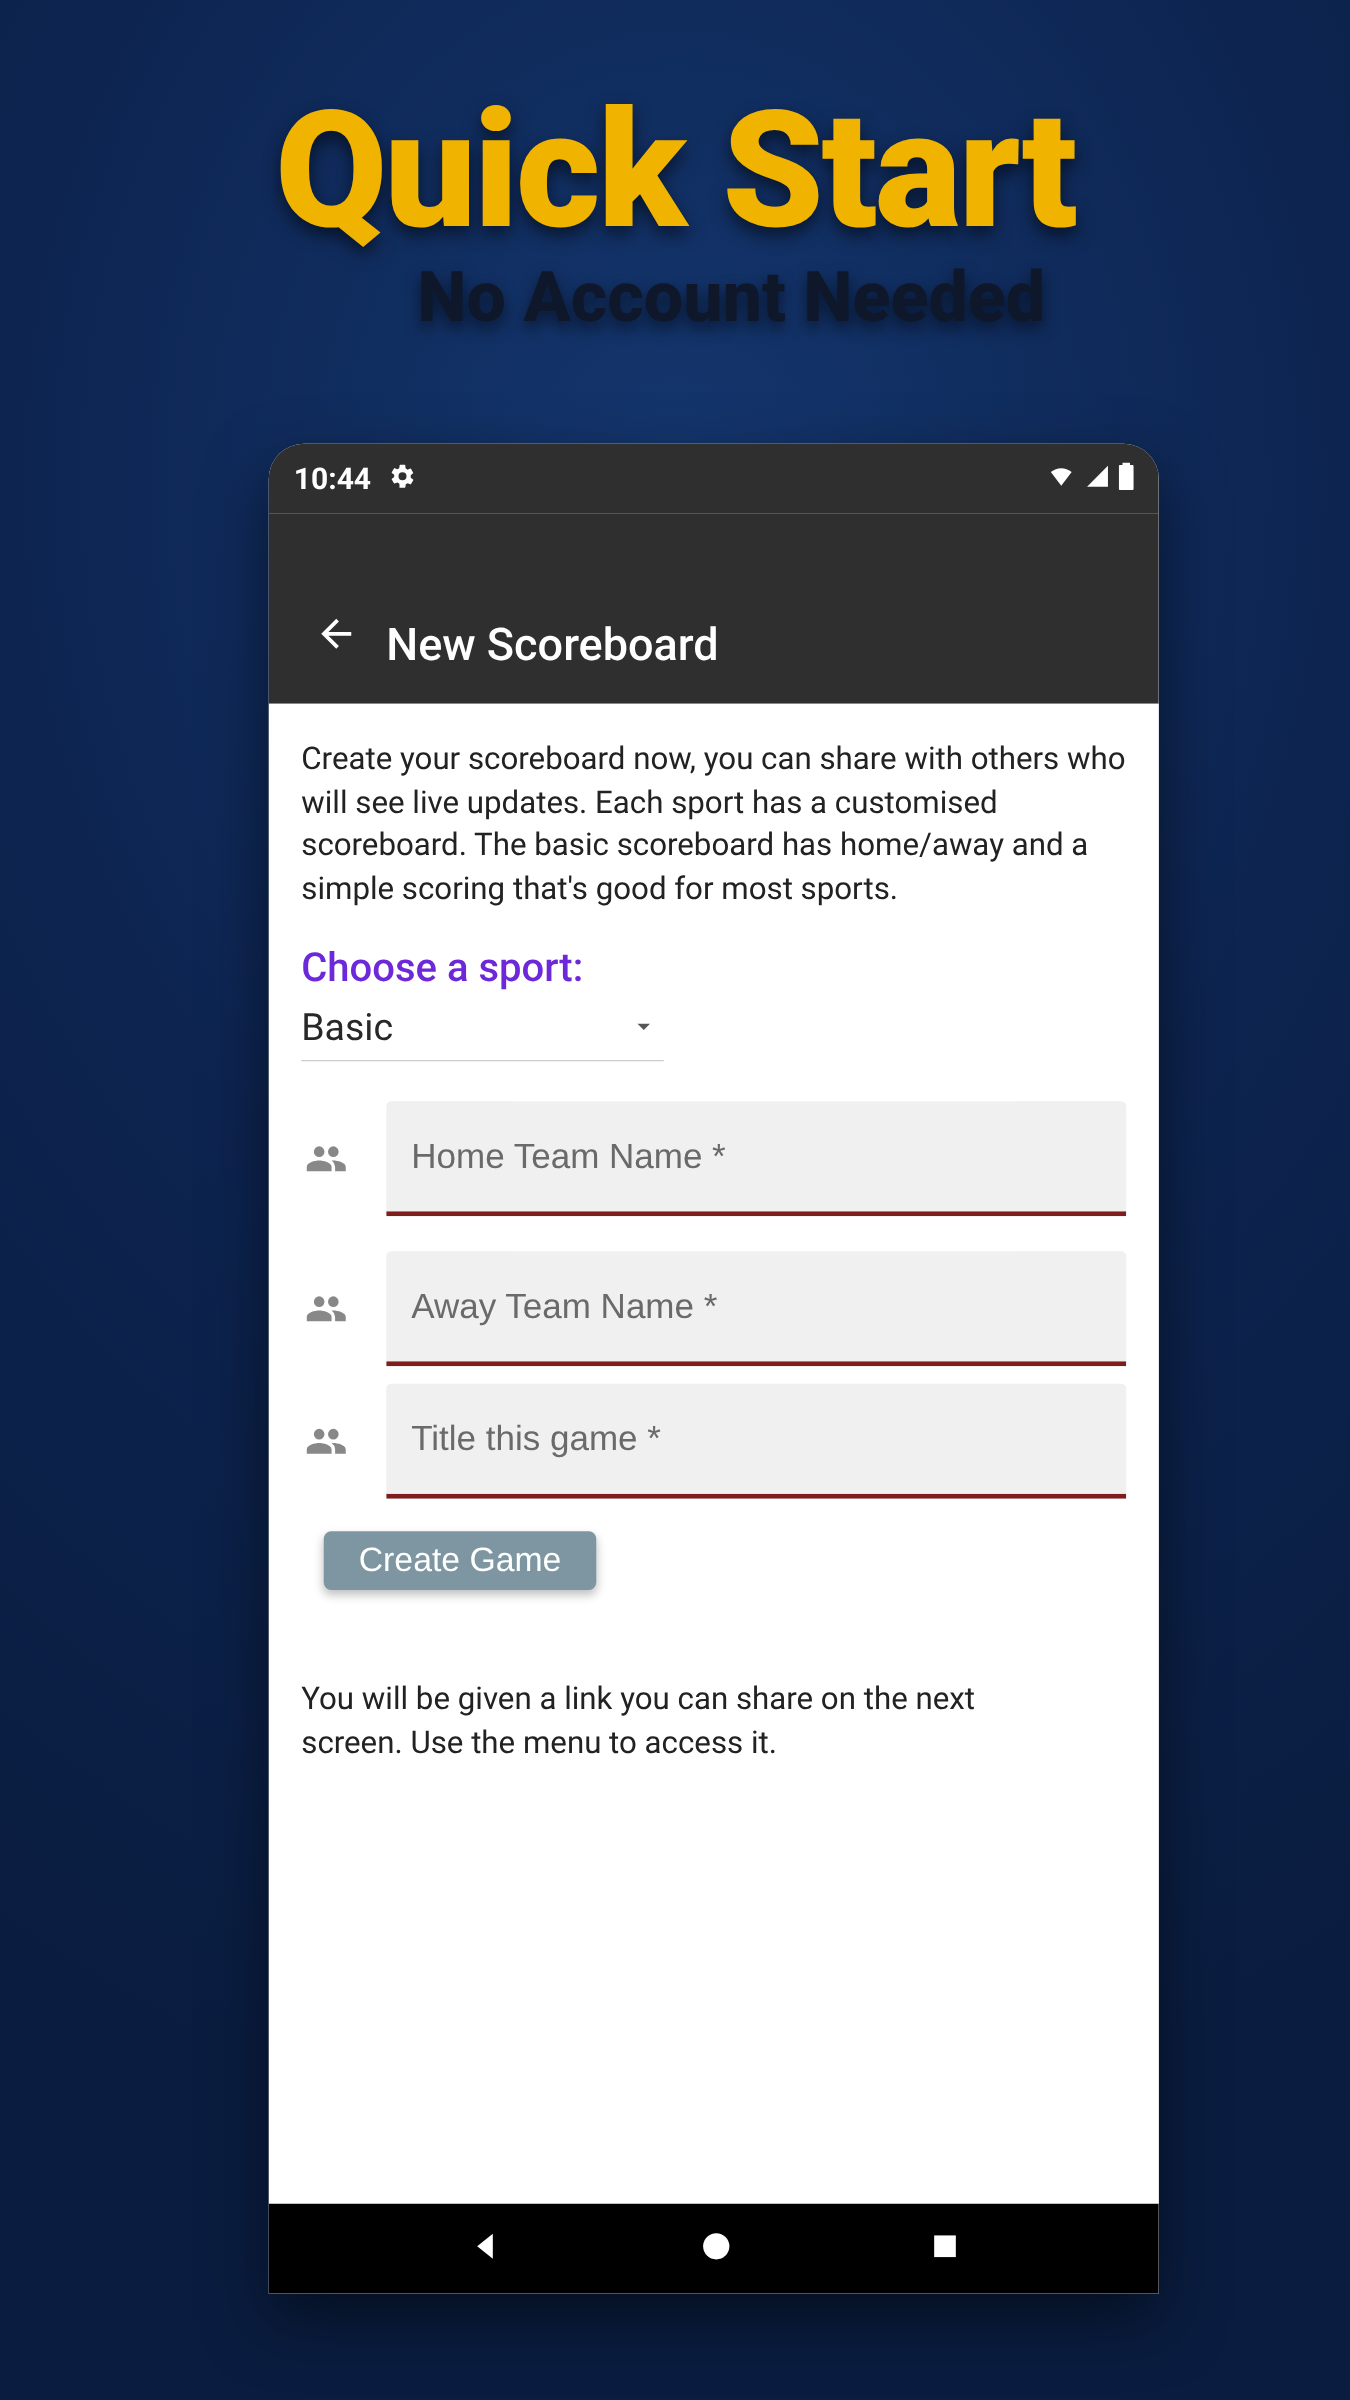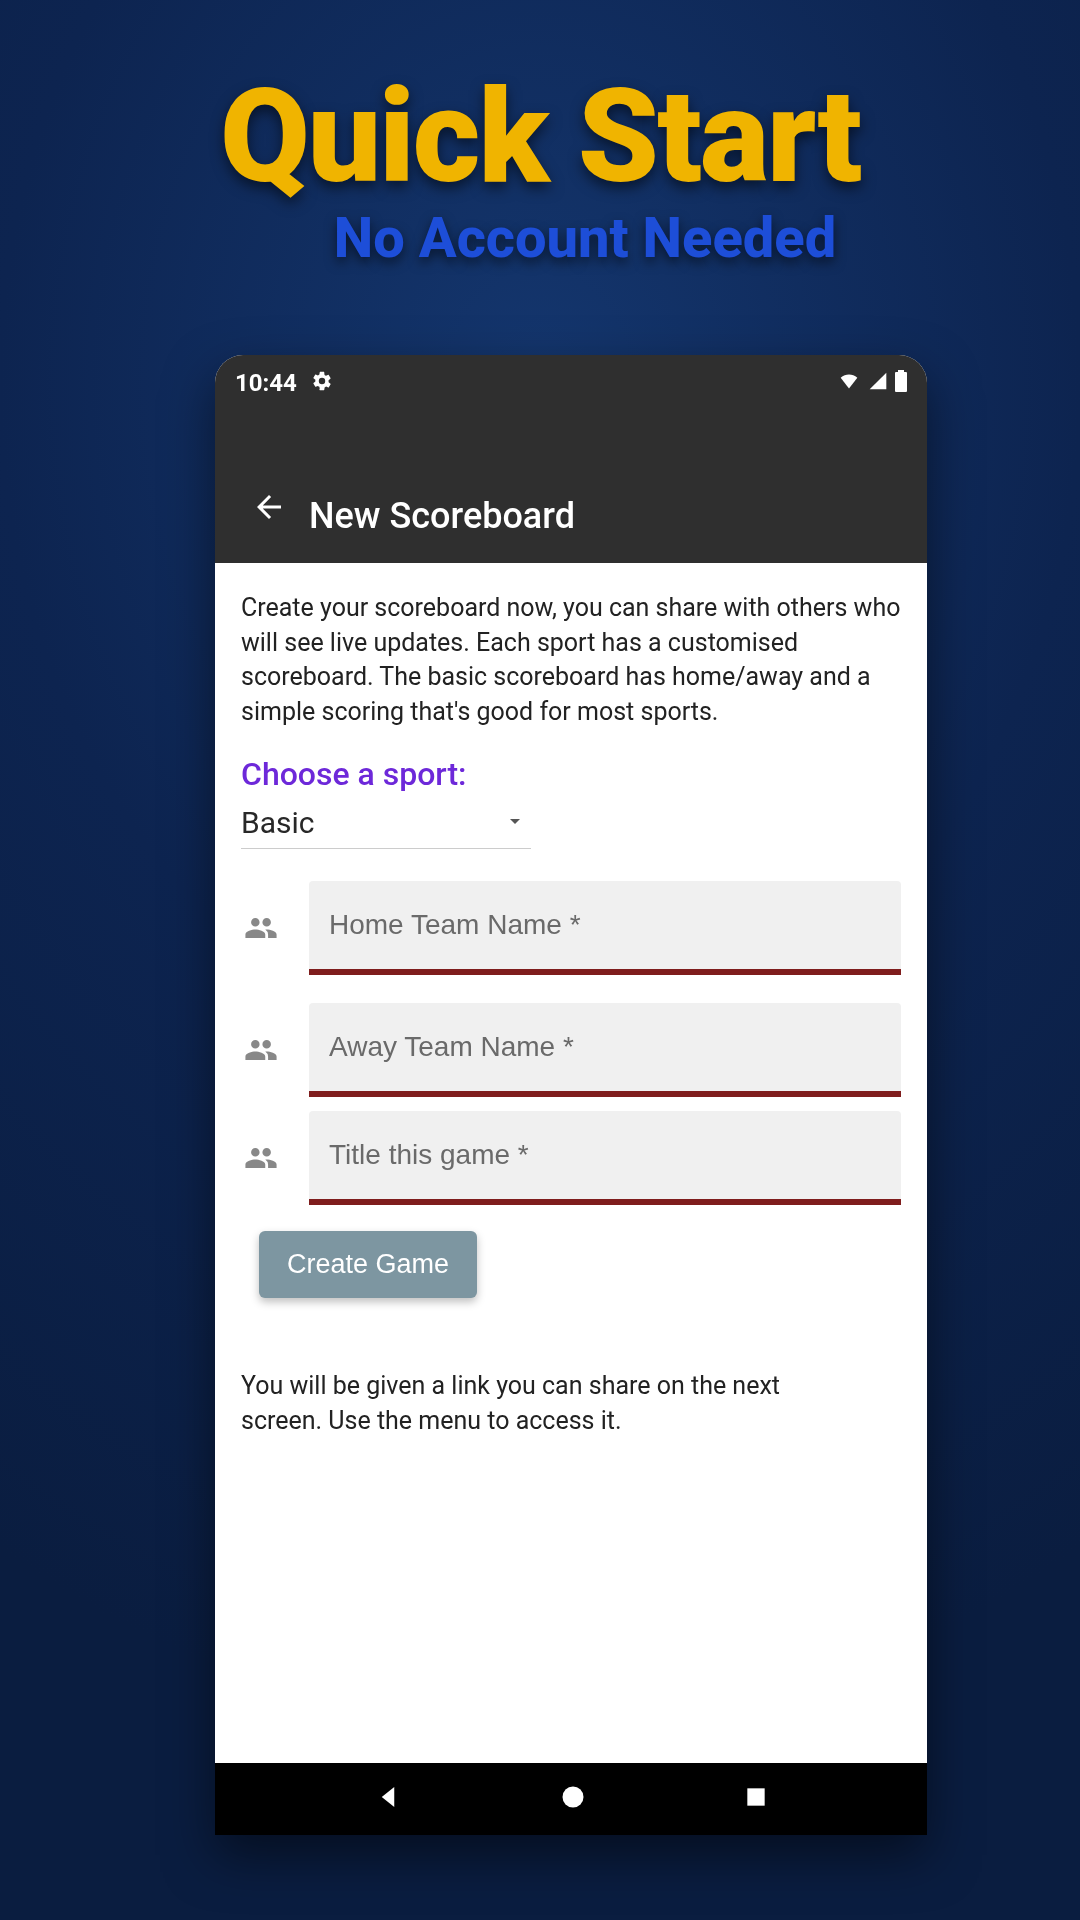--- a/index.html
+++ b/index.html
@@ -23,21 +23,21 @@
     color: #f0b400;
     text-shadow: 0 6px 14px rgba(0,0,0,0.55);
     letter-spacing: -2px;
     text-align: center;
   }
   .hero-sub {
     margin-top: -8px;
     margin-left: 90px;
     font-size: 56px;
     font-weight: 800;
-    color: #1d4ed8;
+    color: #0f172a;
     text-shadow: 0 5px 12px rgba(0,0,0,0.55);
     text-align: center;
   }
 
   .phone {
     position: absolute;
     top: 355px;
     left: 215px;
     width: 712px;
     border-radius: 28px 28px 0 0;
@@ -128,37 +128,37 @@
     display: flex;
     align-items: center;
     gap: 28px;
     margin-bottom: 28px;
   }
   .field-icon { width: 40px; display:flex; justify-content:center; fill:#888; }
   .text-input {
     flex: 1;
     background: #f0f0f0;
     border: none;
-    border-bottom: 6px solid #7f1d1d;
+    border-bottom: 4px solid #7f1d1d;
     padding: 28px 20px;
     font-size: 28px;
     color: #333;
     border-radius: 4px 4px 0 0;
   }
   .text-input::placeholder { color: #6a6a6a; }
 
   .tight-fields .field-row { margin-bottom: 14px; justify-content: center; }
 
   .create-btn {
     margin-top: 12px;
     margin-left: 18px;
     background: #7d96a1;
     color: #fff;
     font-size: 27px;
-    padding: 18px 28px;
+    padding: 8px 28px;
     border: none;
     border-radius: 6px;
     box-shadow: 0 4px 8px rgba(0,0,0,0.25);
   }
 
   .footer-note {
     margin-top: 70px;
     font-size: 25px;
     line-height: 1.4;
     color: #222;

